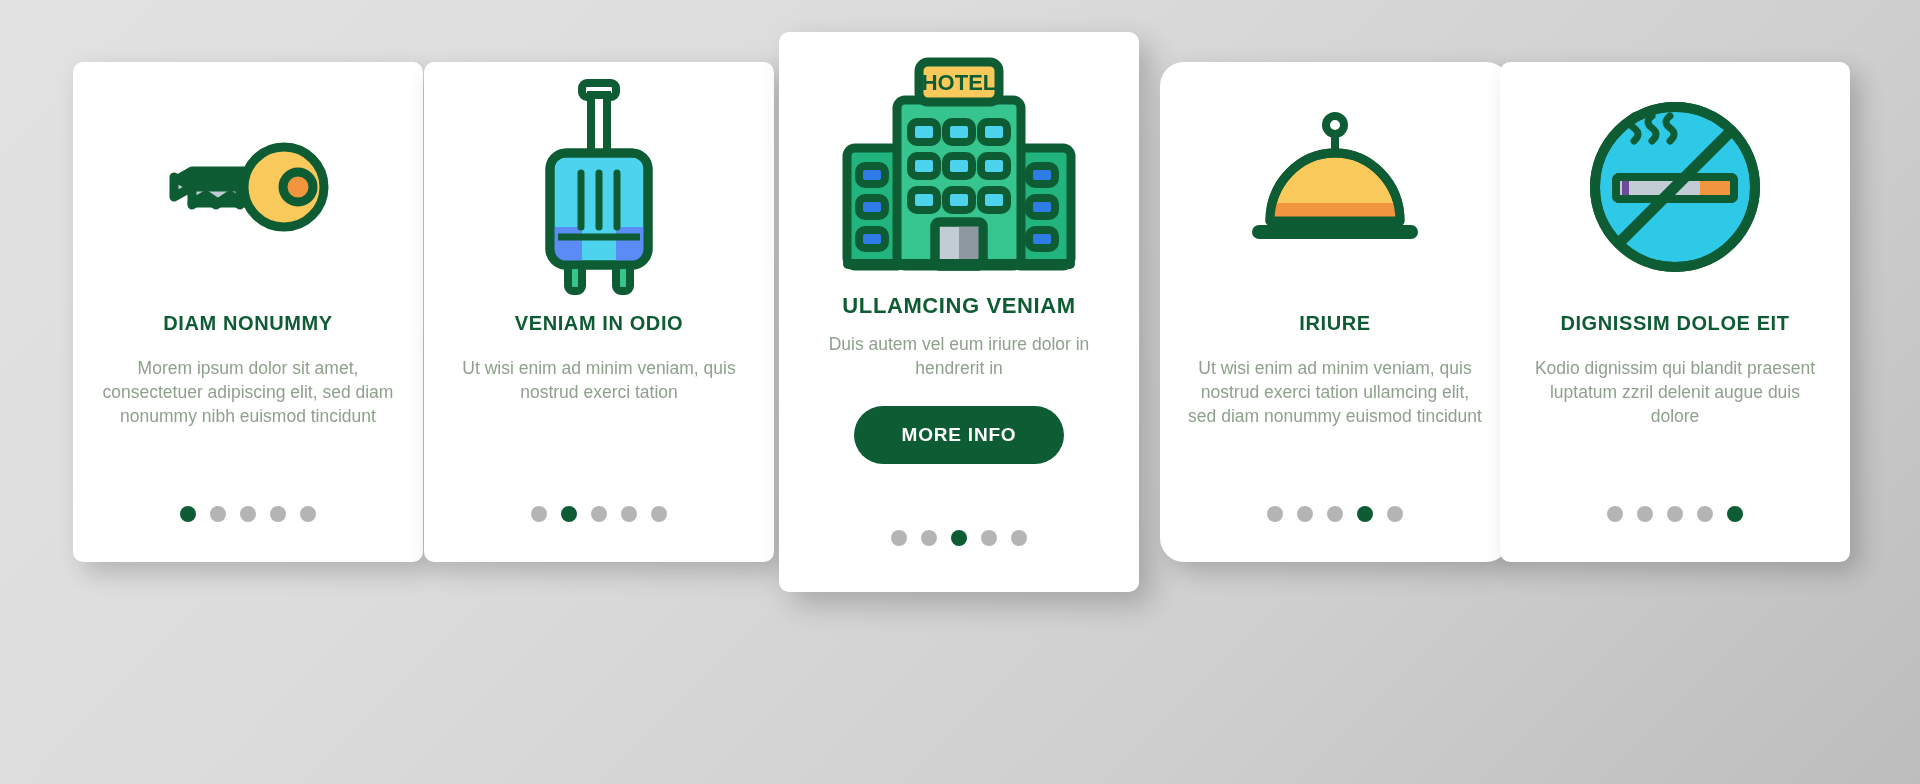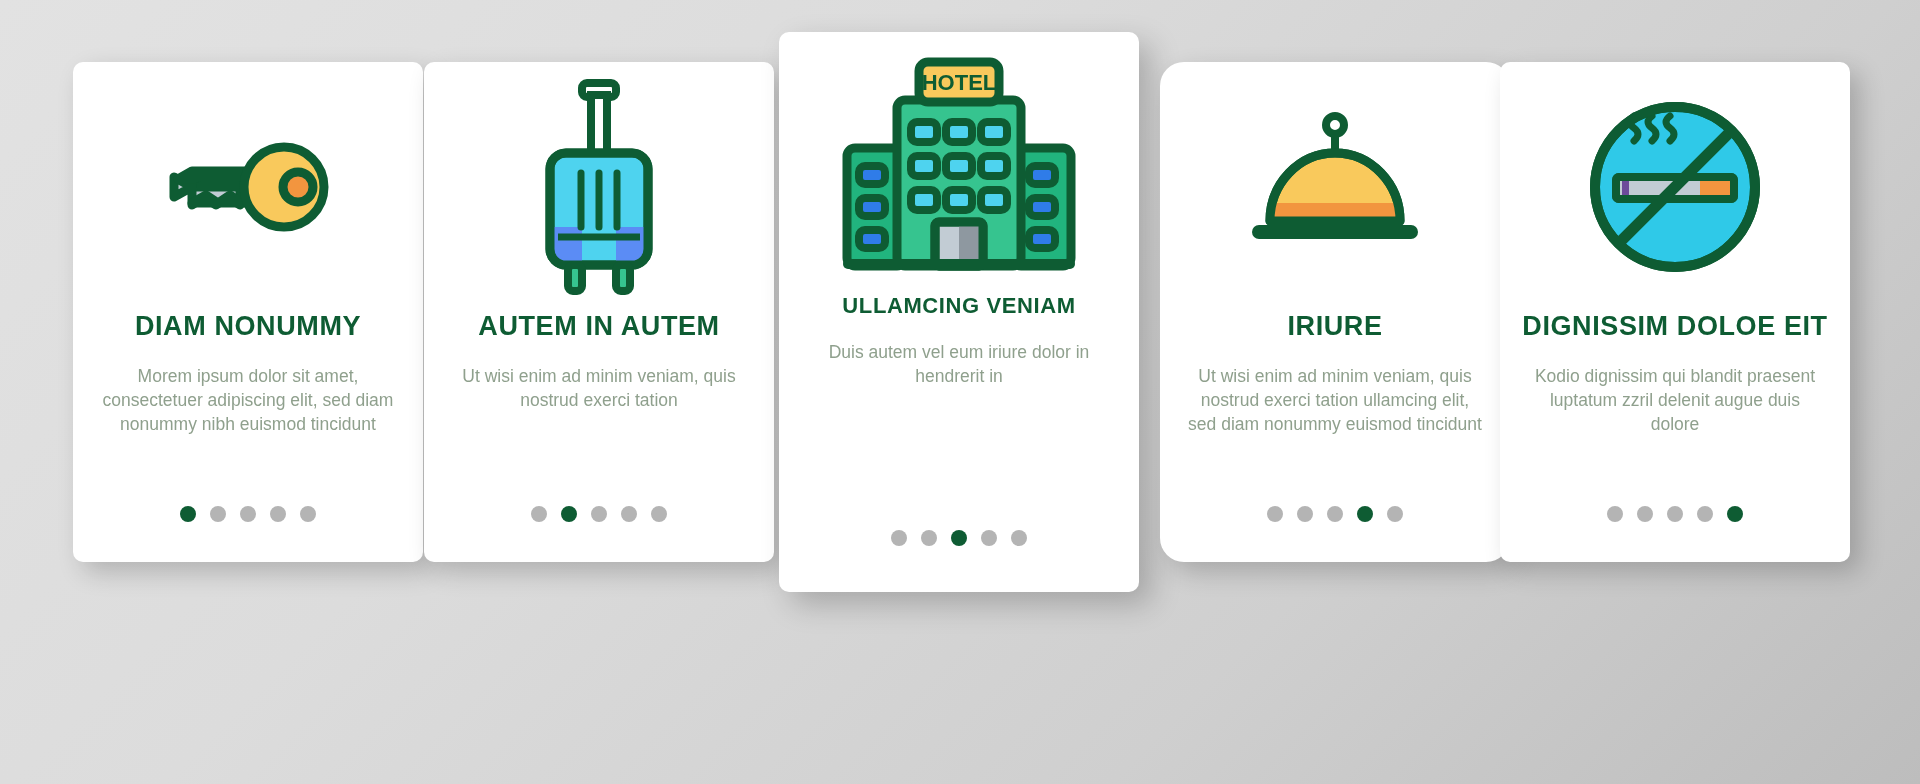--- a/index.html
+++ b/index.html
@@ -29,39 +29,39 @@
 
   .icon-wrap{
     height:250px;display:flex;align-items:center;justify-content:center;
     width:100%;
   }
   .card.center .icon-wrap{height:262px;}
 
   .title{
     color:#0e5c33;
     font-weight:bold;
-    font-size:27px;
+    font-size:20px;
     letter-spacing:0.6px;
     text-align:center;
     margin:0;
     padding:0 10px;
     line-height:1.1;
   }
   .card.center .title{font-size:22px;}
 
   .desc{
     color:#8fa08d;
     font-size:17.5px;
     line-height:1.38;
     text-align:center;
     margin:22px 0 0 0;
     padding:0 10px;
     max-width:300px;
   }
-  .card.center .desc{margin-top:22px;padding:0 30px;}
+  .card.center .desc{margin-top:14px;padding:0 30px;}
 
   .cta{
     margin-top:26px;
     background:#0e5c33;
     color:#ffffff;
     border:none;
     border-radius:32px;
     font-family:"Liberation Sans", sans-serif;
     font-weight:bold;
     font-size:19px;
@@ -125,21 +125,21 @@
 
         <line x1="57" y1="96" x2="57" y2="150" stroke="#0e5c33" stroke-width="7" stroke-linecap="round"></line>
         <line x1="75" y1="96" x2="75" y2="150" stroke="#0e5c33" stroke-width="7" stroke-linecap="round"></line>
         <line x1="93" y1="96" x2="93" y2="150" stroke="#0e5c33" stroke-width="7" stroke-linecap="round"></line>
         <line x1="34" y1="160" x2="116" y2="160" stroke="#0e5c33" stroke-width="7"></line>
 
         <rect x="44" y="188" width="14" height="26" rx="5" fill="#36c48f" stroke="#0e5c33" stroke-width="8"></rect>
         <rect x="92" y="188" width="14" height="26" rx="5" fill="#36c48f" stroke="#0e5c33" stroke-width="8"></rect>
       </svg>
     </div>
-    <h2 class="title">AUTEM IN AUTEM</h2>
+    <h2 class="title">VENIAM IN ODIO</h2>
     <p class="desc">Ut wisi enim ad minim veniam, quis nostrud exerci tation</p>
     <div class="dots">
       <span class="dot"></span>
       <span class="dot active"></span>
       <span class="dot"></span>
       <span class="dot"></span>
       <span class="dot"></span>
     </div>
   </div>
 
@@ -179,20 +179,21 @@
 
         <rect x="94" y="166" width="48" height="44" rx="4" fill="#c2ccd4" stroke="#0e5c33" stroke-width="9"></rect>
         <rect x="118" y="166" width="24" height="44" fill="#8e98a0"></rect>
         <rect x="94" y="166" width="48" height="44" rx="4" fill="none" stroke="#0e5c33" stroke-width="9"></rect>
 
         <rect x="2" y="203" width="232" height="10" rx="5" fill="#0e5c33"></rect>
       </svg>
     </div>
     <h2 class="title">ULLAMCING VENIAM</h2>
     <p class="desc">Duis autem vel eum iriure dolor in hendrerit in</p>
+    <button class="cta">MORE INFO</button>
     <div class="dots">
       <span class="dot"></span>
       <span class="dot"></span>
       <span class="dot active"></span>
       <span class="dot"></span>
       <span class="dot"></span>
     </div>
   </div>
 
   <div class="card regular c4">

